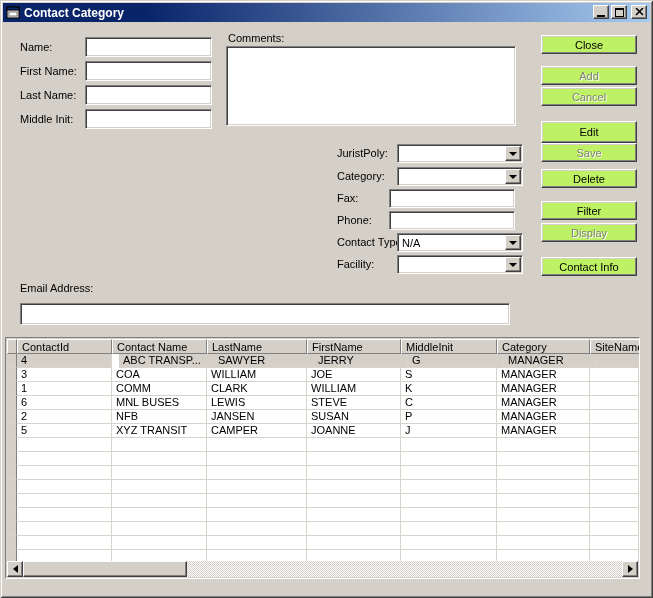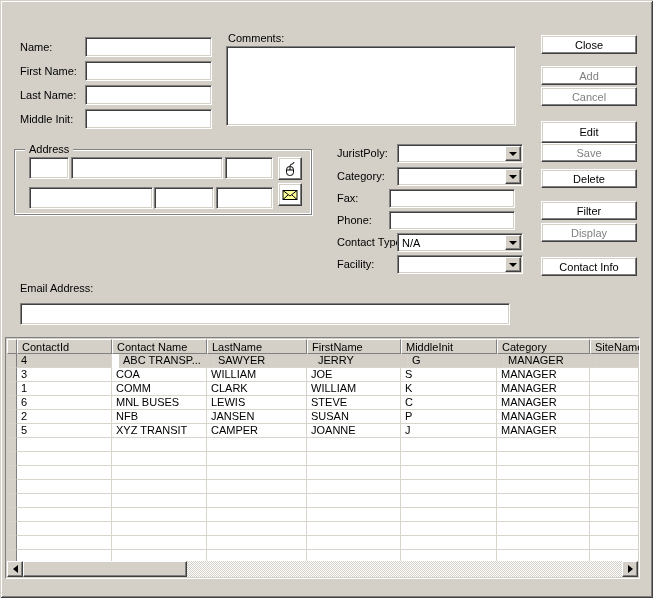--- a/index.html
+++ b/index.html
@@ -33,21 +33,21 @@
   .glyph-min { width: 8px; height: 2px; background: #000; margin-top: 7px; }
   .glyph-max { width: 9px; height: 9px; border: 1px solid #000; border-top-width: 2px; }
 
   
   .sunken {
     background: #fff;
     border: 1px solid; border-color: #808080 #fff #fff #808080;
     box-shadow: inset 1px 1px 0 #404040, inset -1px -1px 0 #d4d0c8;
   }
   .btn3d {
-    position: absolute; background: #ffffff;
+    position: absolute; background: #bef264;
     border: 1px solid; border-color: #fff #404040 #404040 #fff;
     box-shadow: inset -1px -1px 0 #808080, inset 1px 1px 0 #d4d0c8;
     font-family: "Liberation Sans", sans-serif; font-size: 11px; color: #000;
     display: flex; align-items: center; justify-content: center;
     cursor: default; user-select: none;
   }
   .btn3d.disabled { color: #808080; text-shadow: 1px 1px 0 #fff; }
 
   .lbl { position: absolute; font-size: 11px; color: #000; white-space: nowrap; }
   input.tb, .tbx {
@@ -113,61 +113,56 @@
     border:1px solid; border-color:#fff #404040 #404040 #fff;
     box-shadow: inset -1px -1px 0 #808080; }
 
   .icon-btn-inner { width:16px; height:16px; }
 </style>
 </head>
 <body>
 
 <div class="window">
 
+  <div class="titlebar">
+    <svg class="title-icon" viewBox="0 0 14 13">
+      <rect x="1" y="1" width="12" height="11" fill="#d4d0c8" stroke="#000"></rect>
+      <rect x="1" y="1" width="12" height="3" fill="#0a246a" stroke="#000"></rect>
+      <rect x="3" y="6" width="8" height="4" fill="#fff" stroke="#808080"></rect>
+    </svg>
+    <span class="title-text">Contact Category</span>
+    <div class="tb-buttons">
+      <div class="tb-btn minbtn">
+        <span class="glyph-min"></span>
+      </div>
+      <div class="tb-btn">
+        <span class="glyph-max"></span>
+      </div>
+      <div class="tb-btn" style="margin-left:4px">
+        <svg width="9" height="8">
+          <path d="M1 0 L8 7 M8 0 L1 7" stroke="#000" stroke-width="1.5" fill="none"></path>
+        </svg>
+      </div>
+    </div>
+  </div>
 
   <div id="left-fields">
       <span class="lbl" style="left: 20px; top: 41px;">Name:</span>
       <input class="tb sunken" style="left: 85px; top: 37px; width: 127px; height: 20px;">
       <span class="lbl" style="left: 20px; top: 65px;">First Name:</span>
       <input class="tb sunken" style="left: 85px; top: 61px; width: 127px; height: 20px;">
       <span class="lbl" style="left: 20px; top: 89px;">Last Name:</span>
       <input class="tb sunken" style="left: 85px; top: 85px; width: 127px; height: 20px;">
       <span class="lbl" style="left: 20px; top: 113px;">Middle Init:</span>
       <input class="tb sunken" style="left: 85px; top: 109px; width: 127px; height: 20px;">
     </div>
 
   <span class="lbl" style="left:228px; top:32px">Comments:</span>
   <textarea class="tbx sunken" style="left: 226px; top: 46px; width: 290px; height: 80px; resize: none;"></textarea>
 
-  <div class="groupbox" style="left:14px; top:149px; width:298px; height:66px">
-    <span class="legend">Address</span>
-    <div id="address-fields">
-        <input class="tb sunken" style="left: 14px; top: 7px; width: 40px; height: 22px;">
-        <input class="tb sunken" style="left: 56px; top: 7px; width: 152px; height: 22px;">
-        <input class="tb sunken" style="left: 210px; top: 7px; width: 48px; height: 22px;">
-        <input class="tb sunken" style="left: 14px; top: 37px; width: 124px; height: 22px;">
-        <input class="tb sunken" style="left: 139px; top: 37px; width: 60px; height: 22px;">
-        <input class="tb sunken" style="left: 201px; top: 37px; width: 57px; height: 22px;">
-      </div>
-    <div class="btn3d" style="left:263px; top:7px; width:24px; height:23px">
-      <svg class="icon-btn-inner" viewBox="0 0 16 16">
-        <path d="M8 5 C8 2 12 4 12 1" stroke="#000" fill="none"></path>
-        <rect x="4.5" y="5.5" width="7" height="9" rx="3.2" fill="#fff" stroke="#000"></rect>
-        <line x1="8" y1="5.5" x2="8" y2="9" stroke="#000"></line>
-        <line x1="4.5" y1="9" x2="11.5" y2="9" stroke="#000"></line>
-      </svg>
-    </div>
-    <div class="btn3d" style="left:263px; top:33px; width:24px; height:23px">
-      <svg class="icon-btn-inner" viewBox="0 0 16 16">
-        <rect x="1" y="3.5" width="14" height="9" fill="#ffff99" stroke="#000"></rect>
-        <path d="M1 3.5 L8 9 L15 3.5" fill="none" stroke="#000"></path>
-        <path d="M1 12.5 L6 8 M15 12.5 L10 8" fill="none" stroke="#000"></path>
-      </svg>
-    </div>
-  </div>
 
   <div id="right-fields">
       <span class="lbl" style="left: 337px; top: 147px;">JuristPoly:</span>
       <div class="combo sunken" style="left: 389px; top: 144px; width: 126px; height: 19px;">
         <span class="cval"></span>
         <div class="cbtn">
           <span class="tri-down"></span>
         </div>
       </div>
       <span class="lbl" style="left: 337px; top: 170px;">Category:</span>

